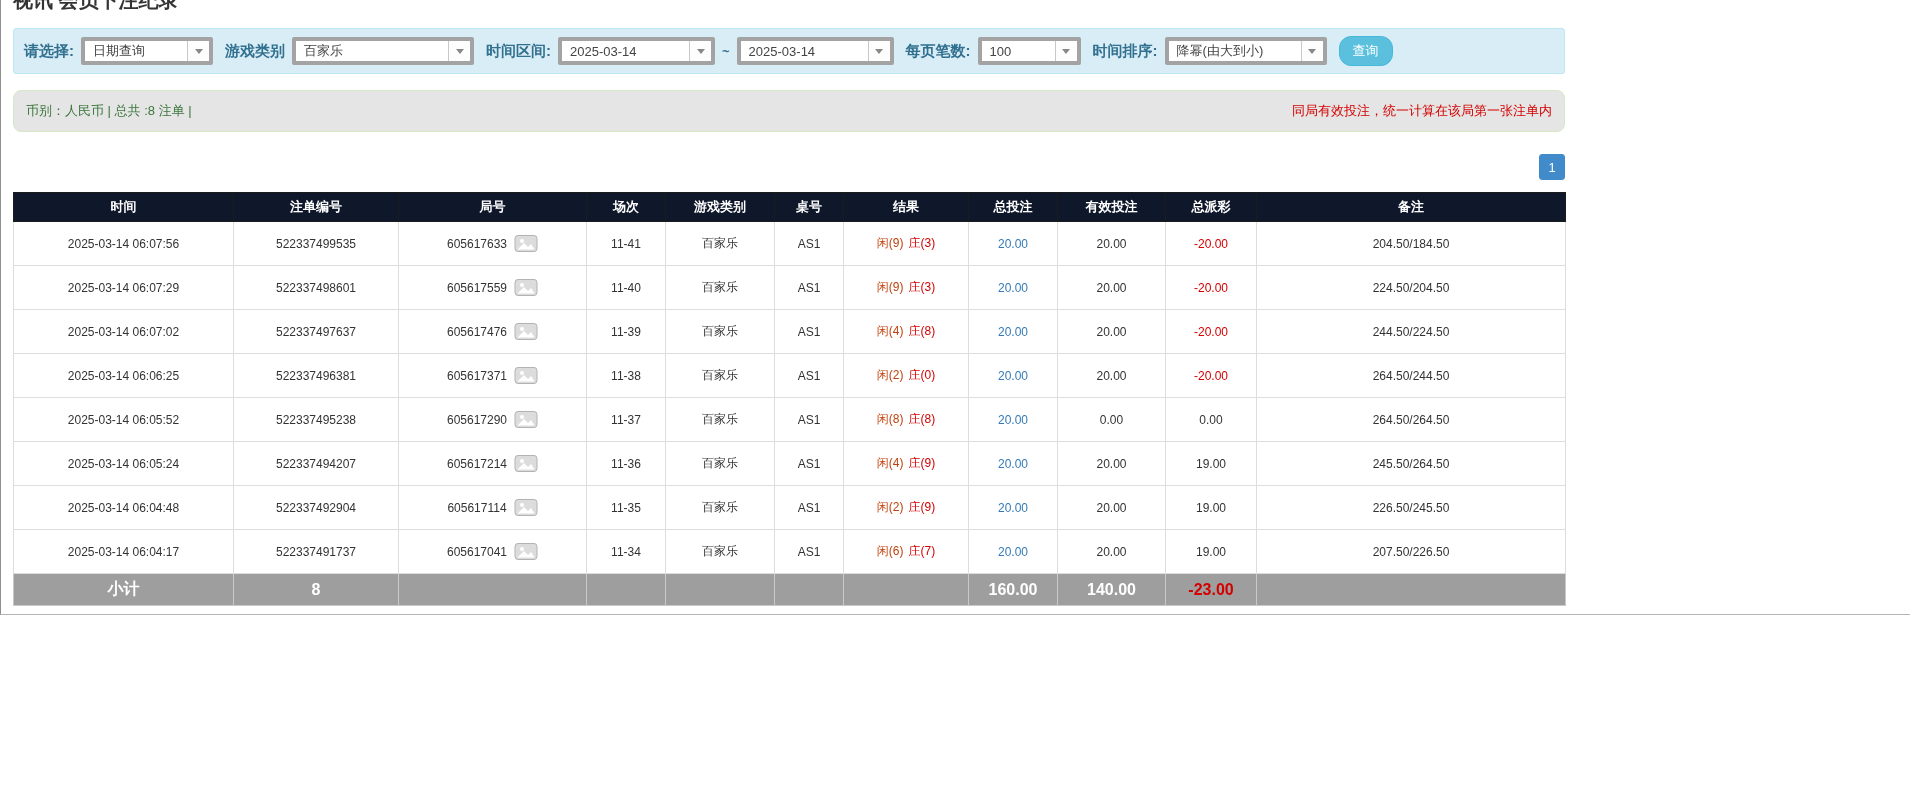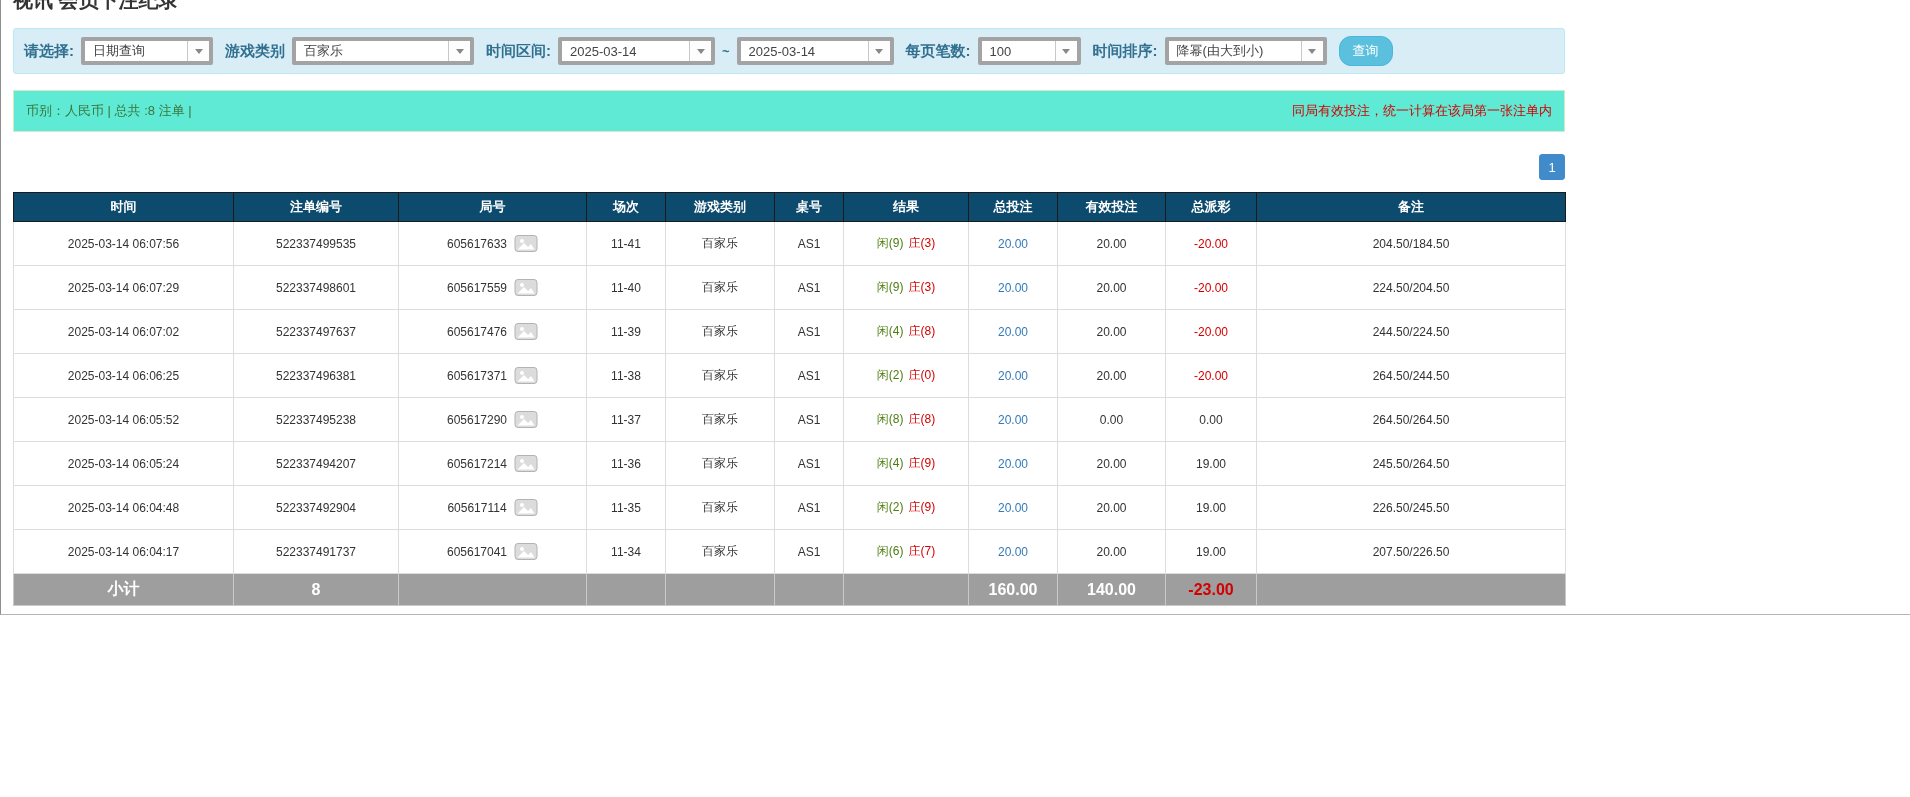--- a/index.html
+++ b/index.html
@@ -92,23 +92,23 @@
     font-size: 13px;
     padding: 5px 13px;
     border-radius: 12px;
     cursor: pointer;
     font-family: inherit;
   }
 
   
   .summary-bar {
     margin-top: 16px;
-    background: #5eead4;
+    background: #e5e5e5;
     border: 1px solid #d6e9c6;
-    border-radius: 0;
+    border-radius: 8px;
     padding: 11px 12px;
     display: flex;
     justify-content: space-between;
     align-items: center;
     font-size: 13px;
   }
   .summary-left { color: #3c763d; }
   .summary-right { color: #d40000; }
 
   
@@ -125,21 +125,21 @@
   }
 
   
   table {
     margin-top: 12px;
     width: 1552px;
     border-collapse: collapse;
     table-layout: fixed;
   }
   thead th {
-    background: #0c4a6e;
+    background: #0f172a;
     color: #fff;
     font-weight: bold;
     font-size: 13px;
     height: 29px;
     text-align: center;
     border: 1px solid #1b1b1b;
   }
   tbody td {
     background: #fff;
     border: 1px solid #ddd;
@@ -157,21 +157,21 @@
     height: 32px;
     text-align: center;
     vertical-align: middle;
     font-size: 16px;
     font-weight: bold;
     color: #fff;
     white-space: nowrap;
   }
   .blue-link { color: #337ab7; cursor: pointer; }
   .neg { color: #d40000 !important; }
-  .result-player { color: #4d7c0f; margin-right: 5px; }
+  .result-player { color: #c2410c; margin-right: 5px; }
   .result-banker { color: #d40000; }
   .round-cell {
     display: flex;
     align-items: center;
     justify-content: center;
     gap: 7px;
   }
   .video-btn {
     display: inline-flex;
     align-items: center;

